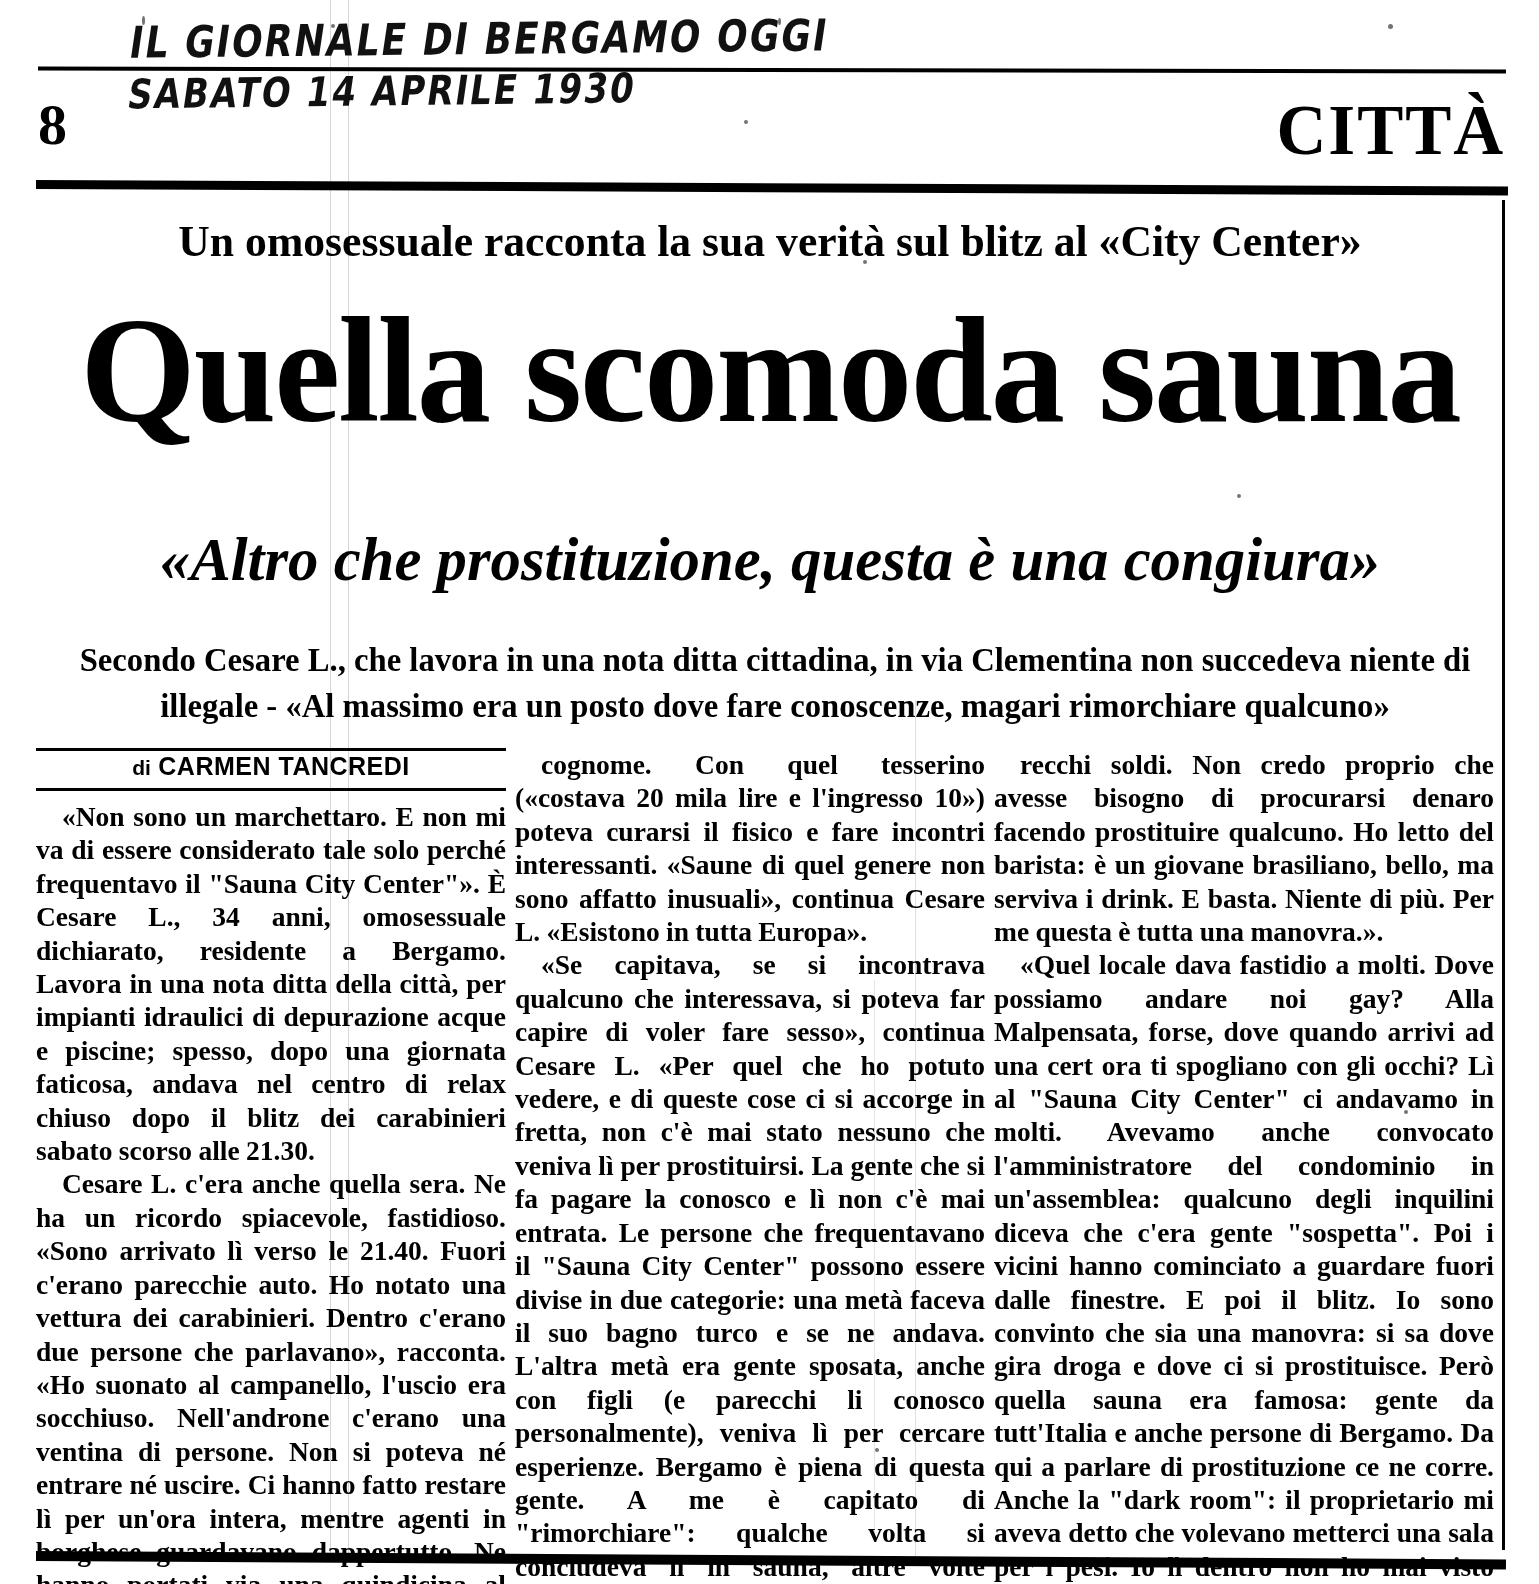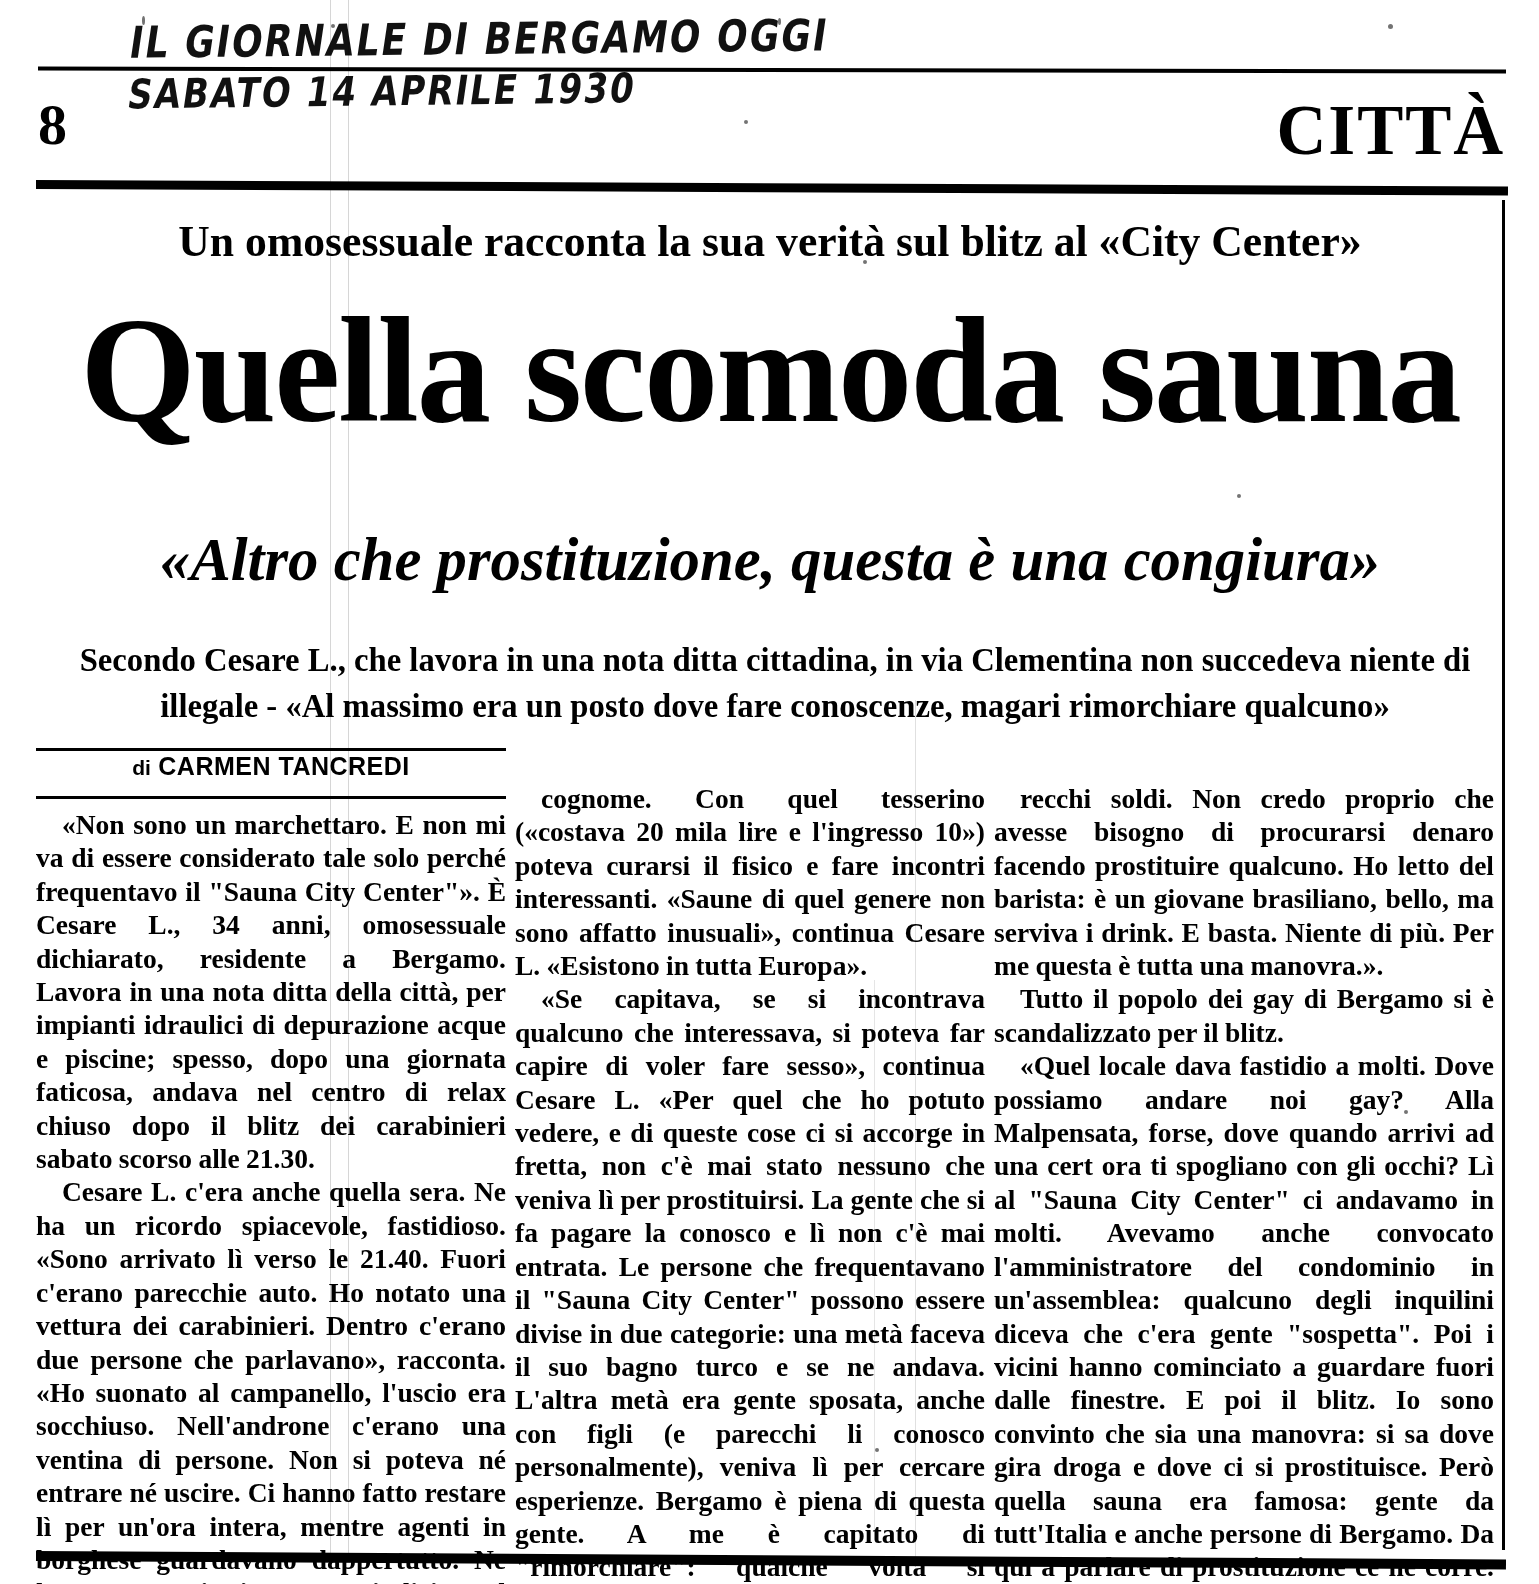--- a/index.html
+++ b/index.html
@@ -167,30 +167,30 @@
     top: 748px;
     width: 1468px;
     height: 790px;
     display: flex;
     gap: 0;
   }
   .col {
     width: 470px;
     position: relative;
   }
-  .col + .col { margin-left: 9px; margin-top: 34px; }
+  .col + .col { margin-left: 9px; }
   .col-1 { width: 470px; }
   .col-2 { width: 470px; }
   .col-3 { width: 500px; }
 
   .byline-wrap {
     border-top: 3px solid #000;
     border-bottom: 3px solid #000;
     text-align: center;
-    padding: 3px 0 17px;
+    padding: 3px 0 9px;
     margin-bottom: 9px;
   }
   .byline {
     font-family: "Liberation Sans", "DejaVu Sans", sans-serif;
     font-weight: 700;
     font-size: 25px;
     letter-spacing: 0.5px;
     line-height: 1;
   }
   .byline .by-prefix {
@@ -263,21 +263,20 @@
 
     </div>
 
     <div class="col col-2">
       <p class="body">cognome. Con quel tesserino («costava 20 mila lire e l'ingresso 10») poteva curarsi il fisico e fare incontri interessanti. «Saune di quel genere non sono affatto inusuali», continua Cesare L. «Esistono in tutta Europa».</p>
       <p class="body it">«Se capitava, se si incontrava qualcuno che interessava, si poteva far capire di voler fare sesso», continua Cesare L. «Per quel che ho potuto vedere, e di queste cose ci si accorge in fretta, non c'è mai stato nessuno che veniva lì per prostituirsi. La gente che si fa pagare la conosco e lì non c'è mai entrata. Le persone che frequentavano il "Sauna City Center" possono essere divise in due categorie: una metà faceva il suo bagno turco e se ne andava. L'altra metà era gente sposata, anche con figli (e parecchi li conosco personalmente), veniva lì per cercare esperienze. Bergamo è piena di questa gente. A me è capitato di "rimorchiare": qualche volta si concludeva lì in sauna, altre volte preferivo andare a casa mia. Ma di prostituzione niente. Ed essere trattati come delinquenti non fa piacere a nessuno. Io conosco, di nome, uno dei proprietari: è gay anche lui, ha pa-</p>
     </div>
 
     <div class="col col-3">
       <p class="body it">recchi soldi. Non credo proprio che avesse bisogno di procurarsi denaro facendo prostituire qualcuno. Ho letto del barista: è un giovane brasiliano, bello, ma serviva i drink. E basta. Niente di più. Per me questa è tutta una manovra.».</p>
-      <p class="body">Tutto il popolo dei gay di Bergamo si è scandalizzato per il blitz.</p>
       <p class="body it">«Quel locale dava fastidio a molti. Dove possiamo andare noi gay? Alla Malpensata, forse, dove quando arrivi ad una cert ora ti spogliano con gli occhi? Lì al "Sauna City Center" ci andavamo in molti. Avevamo anche convocato l'amministratore del condominio in un'assemblea: qualcuno degli inquilini diceva che c'era gente "sospetta". Poi i vicini hanno cominciato a guardare fuori dalle finestre. E poi il blitz. Io sono convinto che sia una manovra: si sa dove gira droga e dove ci si prostituisce. Però quella sauna era famosa: gente da tutt'Italia e anche persone di Bergamo. Da qui a parlare di prostituzione ce ne corre. Anche la "dark room": il proprietario mi aveva detto che volevano metterci una sala per i pesi. Io lì dentro non ho mai visto nessuno. Posso solo dire una cosa: per noi gay vivere a Bergamo è molto difficile».</p>
 
     </div>
 
   </div>
 
   <div class="rule-thick" id="rule-bottom"></div>
   <div class="rule-thick" id="rule-right-edge"></div>
 
   <div class="fold" id="fold-a"></div>

